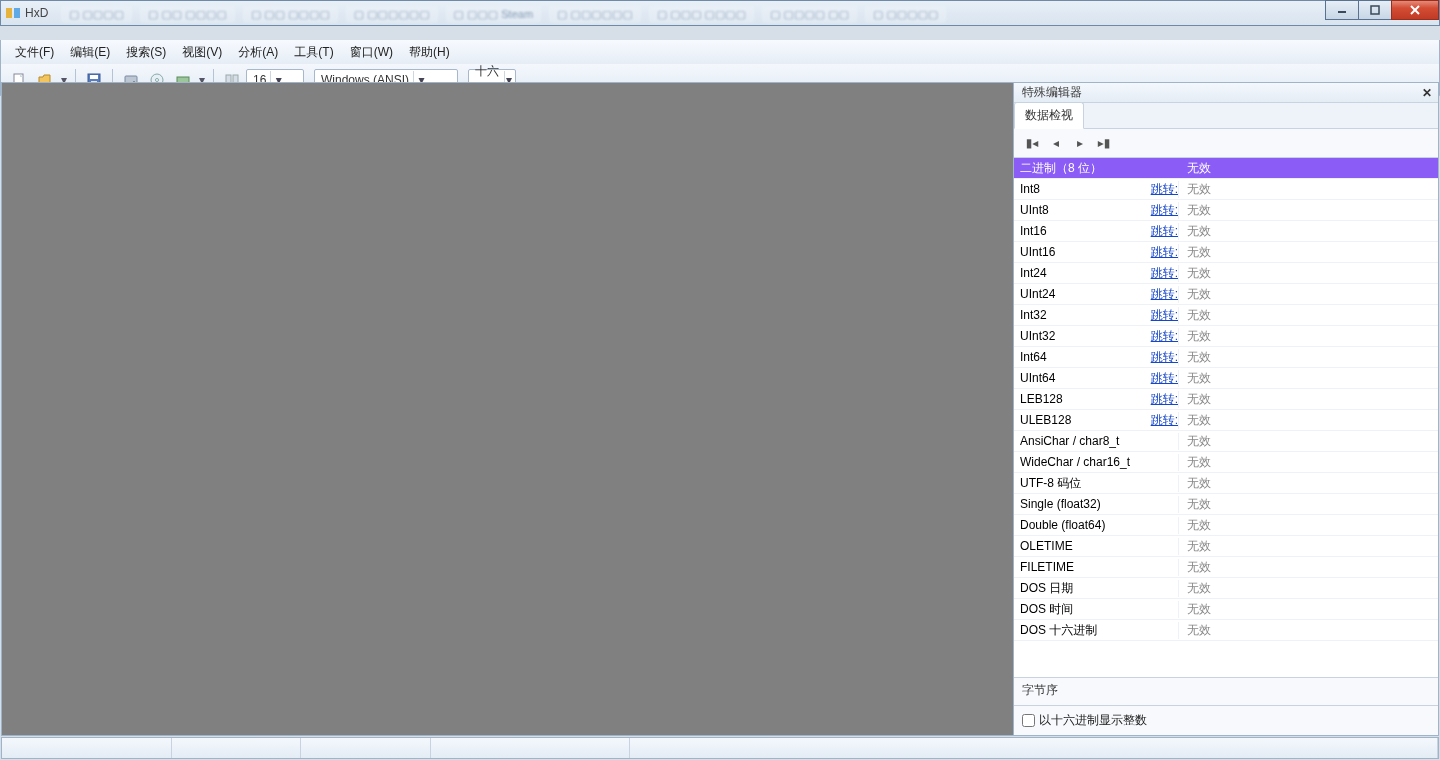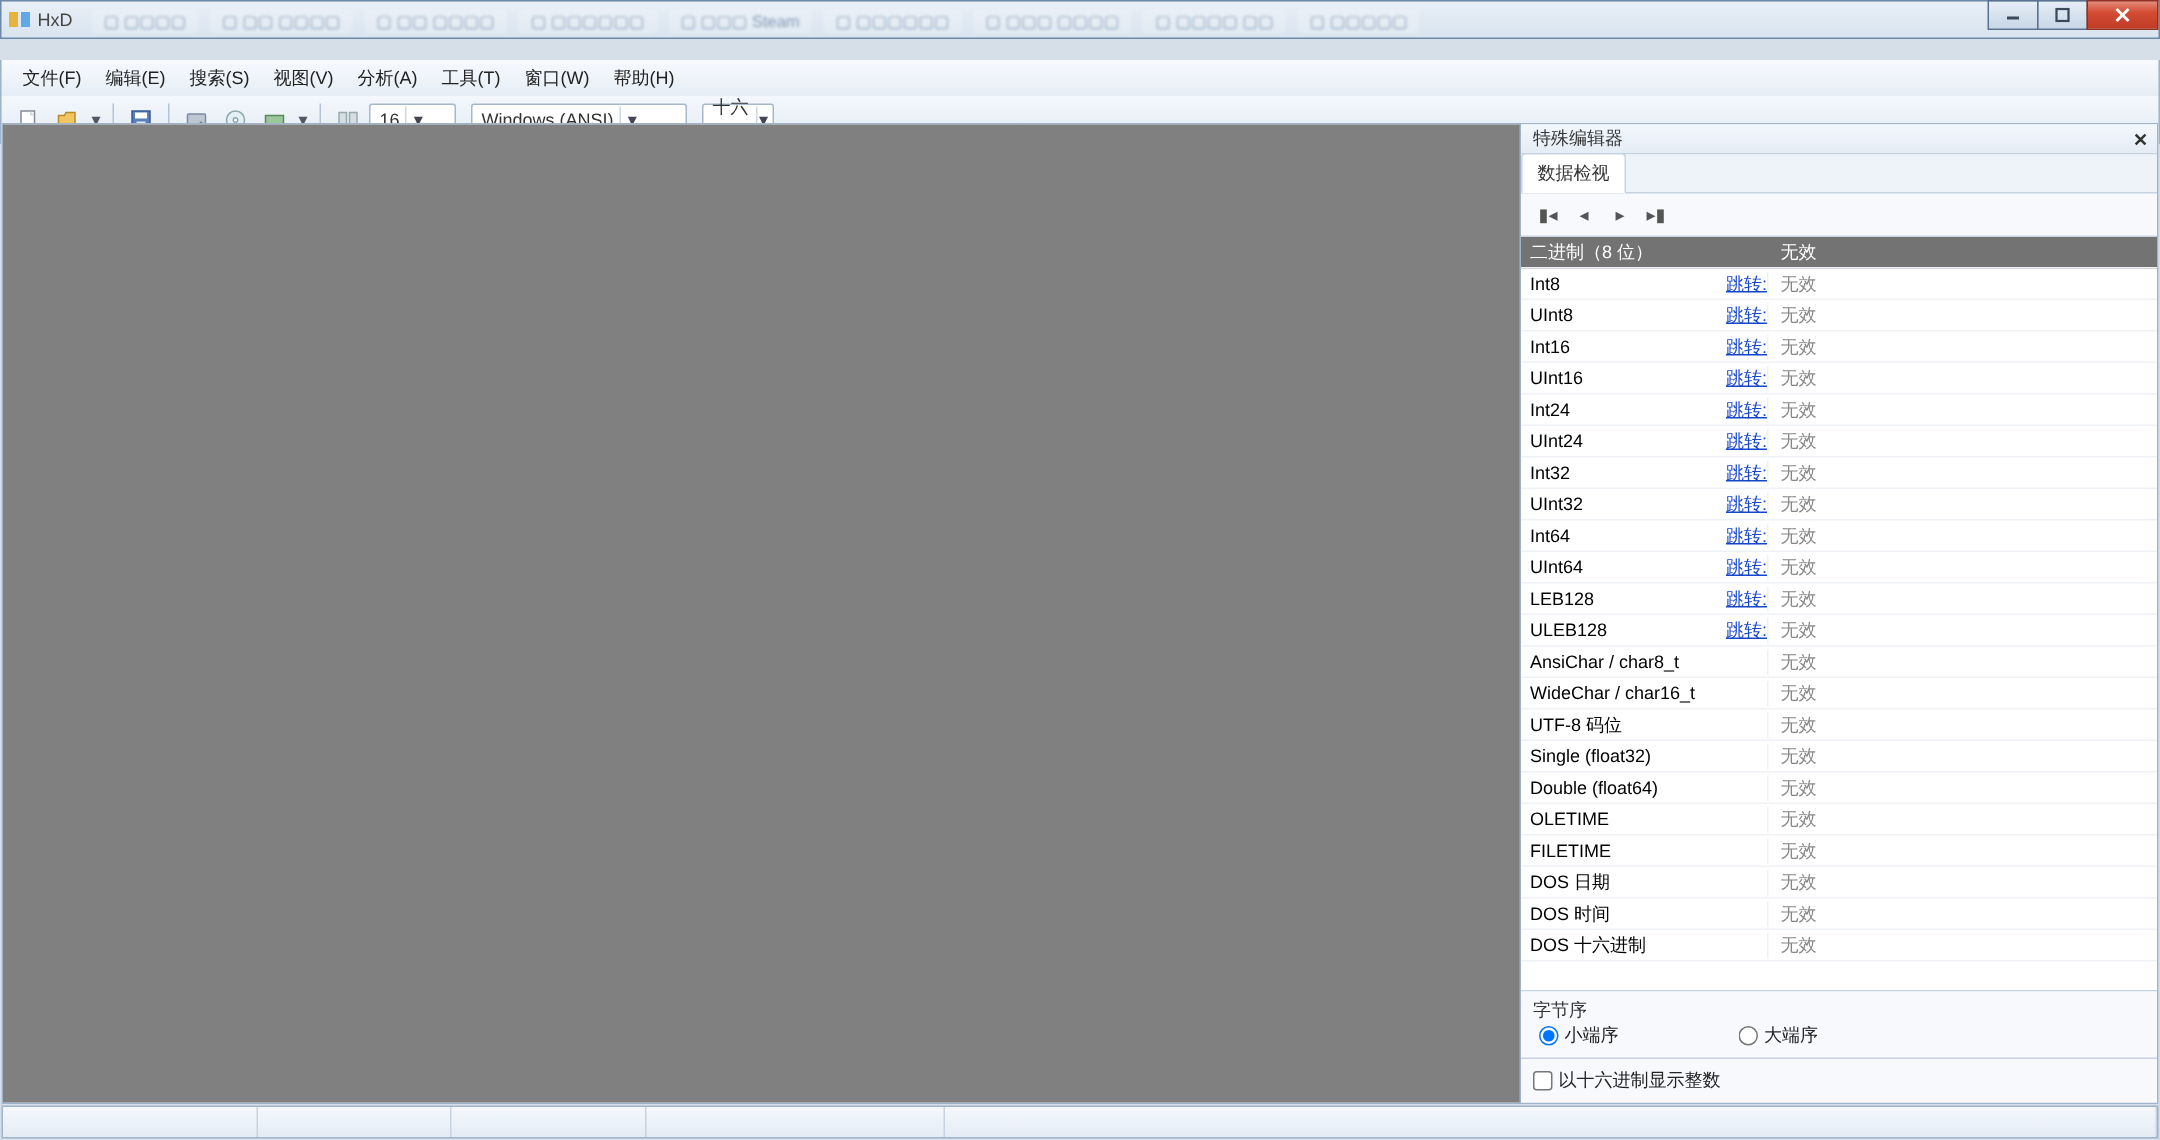--- a/index.html
+++ b/index.html
@@ -156,21 +156,21 @@
 }
 .data-table::-webkit-scrollbar { width: 16px; }
 .data-table::-webkit-scrollbar-track { background: #eef1f5; border-left:1px solid #d6dee8;}
 .data-table::-webkit-scrollbar-thumb { background: #cdd7e2; border:1px solid #b4c3d5; }
 .drow {
   display: flex; align-items: center;
   height: 21px;
   border-bottom: 1px solid #eef1f5;
   font-size: 12px;
 }
-.drow.selected { background: #737373; color: #fff; }
+.drow.selected { background: #8b5cf6; color: #fff; }
 .drow .dname { flex: 0 0 128px; padding-left: 6px; white-space: nowrap; overflow: hidden; }
 .drow .djump { flex: 0 0 36px; text-align: right; }
 .drow .djump a { color: #1646c9; text-decoration: underline; cursor: default; }
 .drow .dval { flex: 1; padding-left: 8px; color: #888; border-left: 1px solid #eef1f5; }
 .drow.selected .dval { color: #fff; border-left-color: transparent;}
 .panel-footer1 {
   padding: 4px 8px 6px 8px;
   border-bottom: 1px solid #c7d3e1;
   background: #f7f9fc;
 }
@@ -442,30 +442,20 @@
         </div>
         <div class="drow">
           <div class="dname">DOS 十六进制</div>
           <div class="djump"></div>
           <div class="dval">无效</div>
         </div>
       </div>
 
     <div class="panel-footer1">
       <span class="lab">字节序</span>
-      <div class="radio-row">
-        <label>
-          <input type="radio" name="endian" checked="" style="">
-          <span>小端序</span>
-        </label>
-        <label>
-          <input type="radio" name="endian" style="">
-          <span>大端序</span>
-        </label>
-      </div>
     </div>
     <div class="panel-footer2">
       <input type="checkbox" style="">
       <span>以十六进制显示整数</span>
     </div>
   </div>
 </div>
 
 <div class="statusbar" id="statusbar">
     <div class="cell" style="width: 170px;"></div>

